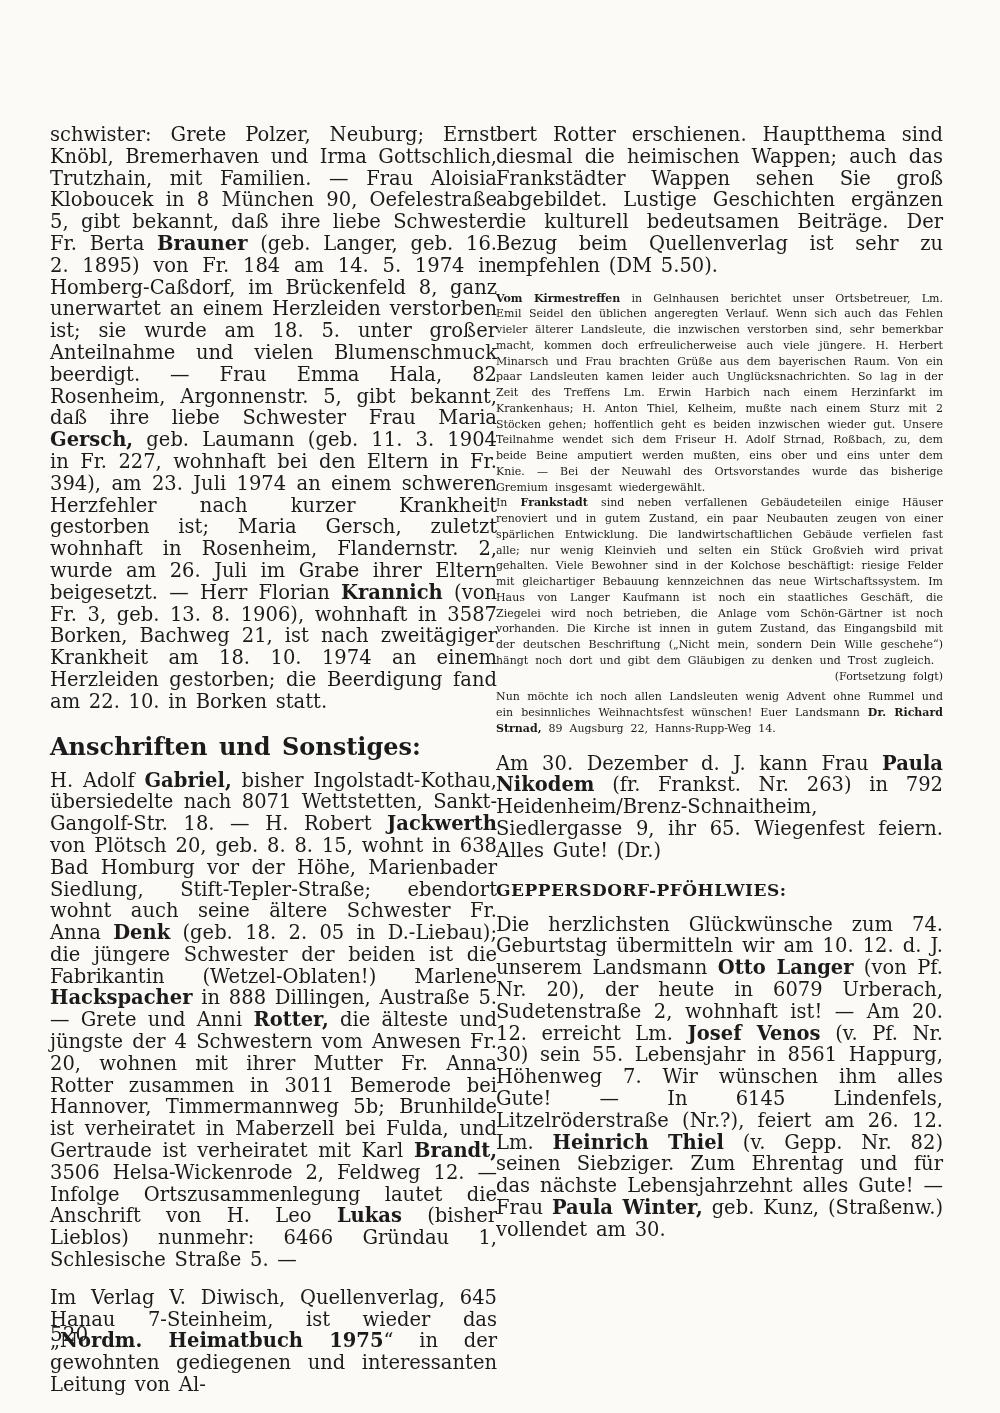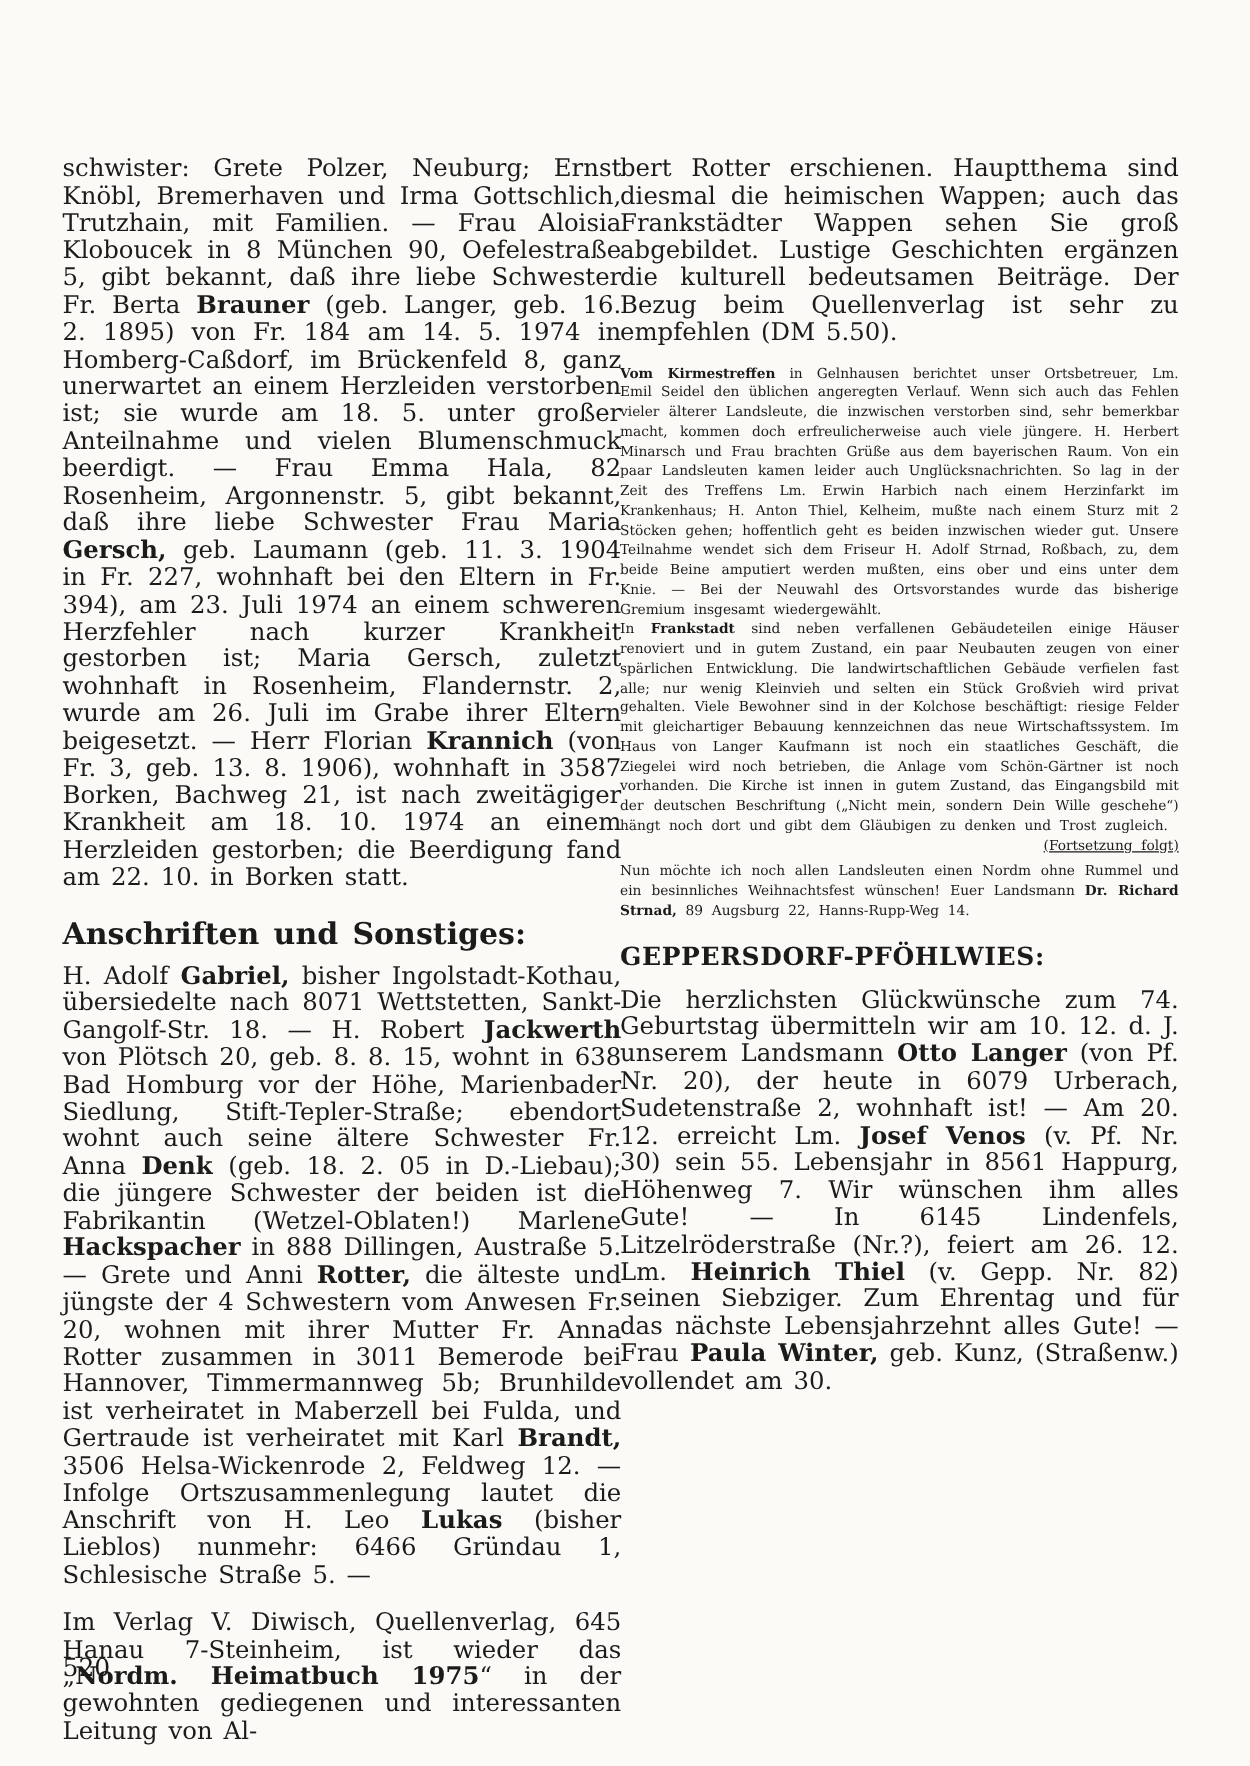--- a/index.html
+++ b/index.html
@@ -36,32 +36,32 @@
     word-spacing: 2.5px;
   }
   .heading {
     font-size: 24px;
     line-height: 23px;
     font-weight: 700;
     text-align: left;
     word-spacing: 3px;
   }
   .heading-caps {
-    font-size: 20px;
+    font-size: 17px;
     line-height: 24px;
     font-weight: 700;
     text-align: left;
     letter-spacing: 0.5px;
   }
   .small {
     font-size: 11px;
     line-height: 15.75px;
     word-spacing: 3.5px;
   }
-  .right { text-align: right; text-decoration: underline; }
+  .right { text-align: right; }
 
   .mt0  { margin-top: 0; }
   .mt5  { margin-top: 5px; }
   .mt12 { margin-top: 12px; }
   .mt14 { margin-top: 14px; }
   .mt16 { margin-top: 16px; }
   .mt22 { margin-top: 22px; }
 
   .b { font-weight: 700; }
 
@@ -82,19 +82,20 @@
       <div class="block heading mt22"><span class="b">Anschriften und Sonstiges:</span></div>
       <div class="block para mt12"><span>H. Adolf </span><span class="b">Gabriel,</span><span> bisher Ingolstadt-Kothau, übersiedelte nach 8071 Wettstetten, Sankt-Gangolf-Str. 18. — H. Robert </span><span class="b">Jackwerth</span><span> von Plötsch 20, geb. 8. 8. 15, wohnt in 638 Bad Homburg vor der Höhe, Marienbader Siedlung, Stift-Tepler-Straße; ebendort wohnt auch seine ältere Schwester Fr. Anna </span><span class="b">Denk</span><span> (geb. 18. 2. 05 in D.-Liebau); die jüngere Schwester der beiden ist die Fabrikantin (Wetzel-Oblaten!) Marlene </span><span class="b">Hackspacher</span><span> in 888 Dillingen, Austraße 5. — Grete und Anni </span><span class="b">Rotter,</span><span> die älteste und jüngste der 4 Schwestern vom Anwesen Fr. 20, wohnen mit ihrer Mutter Fr. Anna Rotter zusammen in 3011 Bemerode bei Hannover, Timmermannweg 5b; Brunhilde ist verheiratet in Maberzell bei Fulda, und Gertraude ist verheiratet mit Karl </span><span class="b">Brandt,</span><span> 3506 Helsa-Wickenrode 2, Feldweg 12. — Infolge Ortszusammenlegung lautet die Anschrift von H. Leo </span><span class="b">Lukas</span><span> (bisher Lieblos) nunmehr: 6466 Gründau 1, Schlesische Straße 5. —</span></div>
       <div class="block para mt16"><span>Im Verlag V. Diwisch, Quellenverlag, 645 Hanau 7-Steinheim, ist wieder das „</span><span class="b">Nordm. Heimatbuch 1975</span><span>“ in der gewohnten gediegenen und interessanten Leitung von Al-</span></div>
     </div>
 
   <div class="col col-right">
       <div class="block para mt0"><span>bert Rotter erschienen. Hauptthema sind diesmal die heimischen Wappen; auch das Frankstädter Wappen sehen Sie groß abgebildet. Lustige Geschichten ergänzen die kulturell bedeutsamen Beiträge. Der Bezug beim Quellenverlag ist sehr zu empfehlen (DM 5.50).</span></div>
       <div class="block small mt14"><span class="b">Vom Kirmestreffen</span><span> in Gelnhausen berichtet unser Ortsbetreuer, Lm. Emil Seidel den üblichen angeregten Verlauf. Wenn sich auch das Fehlen vieler älterer Landsleute, die inzwischen verstorben sind, sehr bemerkbar macht, kommen doch erfreulicherweise auch viele jüngere. H. Herbert Minarsch und Frau brachten Grüße aus dem bayerischen Raum. Von ein paar Landsleuten kamen leider auch Unglücksnachrichten. So lag in der Zeit des Treffens Lm. Erwin Harbich nach einem Herzinfarkt im Krankenhaus; H. Anton Thiel, Kelheim, mußte nach einem Sturz mit 2 Stöcken gehen; hoffentlich geht es beiden inzwischen wieder gut. Unsere Teilnahme wendet sich dem Friseur H. Adolf Strnad, Roßbach, zu, dem beide Beine amputiert werden mußten, eins ober und eins unter dem Knie. — Bei der Neuwahl des Ortsvorstandes wurde das bisherige Gremium insgesamt wiedergewählt.</span></div>
       <div class="block small mt0"><span>In </span><span class="b">Frankstadt</span><span> sind neben verfallenen Gebäudeteilen einige Häuser renoviert und in gutem Zustand, ein paar Neubauten zeugen von einer spärlichen Entwicklung. Die landwirtschaftlichen Gebäude verfielen fast alle; nur wenig Kleinvieh und selten ein Stück Großvieh wird privat gehalten. Viele Bewohner sind in der Kolchose beschäftigt: riesige Felder mit gleichartiger Bebauung kennzeichnen das neue Wirtschaftssystem. Im Haus von Langer Kaufmann ist noch ein staatliches Geschäft, die Ziegelei wird noch betrieben, die Anlage vom Schön-Gärtner ist noch vorhanden. Die Kirche ist innen in gutem Zustand, das Eingangsbild mit der deutschen Beschriftung („Nicht mein, sondern Dein Wille geschehe“) hängt noch dort und gibt dem Gläubigen zu denken und Trost zugleich.</span></div>
       <div class="block small right mt0"><span>(Fortsetzung folgt)</span></div>
-      <div class="block small mt5"><span>Nun möchte ich noch allen Landsleuten einen Nordm ohne Rummel und ein besinnliches Weihnachtsfest wünschen! Euer Landsmann </span><span class="b">Dr. Richard Strnad,</span><span> 89 Augsburg 22, Hanns-Rupp-Weg 14.</span></div>
+      <div class="block small mt5"><span>Nun möchte ich noch allen Landsleuten wenig Advent ohne Rummel und ein besinnliches Weihnachtsfest wünschen! Euer Landsmann </span><span class="b">Dr. Richard Strnad,</span><span> 89 Augsburg 22, Hanns-Rupp-Weg 14.</span></div>
+      <div class="block para mt16"><span>Am 30. Dezember d. J. kann Frau </span><span class="b">Paula Nikodem</span><span> (fr. Frankst. Nr. 263) in 792 Heidenheim/Brenz-Schnaitheim, Siedlergasse 9, ihr 65. Wiegenfest feiern. Alles Gute! (Dr.)</span></div>
       <div class="block heading-caps mt16"><span class="b">GEPPERSDORF-PFÖHLWIES:</span></div>
       <div class="block para mt12"><span>Die herzlichsten Glückwünsche zum 74. Geburtstag übermitteln wir am 10. 12. d. J. unserem Landsmann </span><span class="b">Otto Langer</span><span> (von Pf. Nr. 20), der heute in 6079 Urberach, Sudetenstraße 2, wohnhaft ist! — Am 20. 12. erreicht Lm. </span><span class="b">Josef Venos</span><span> (v. Pf. Nr. 30) sein 55. Lebensjahr in 8561 Happurg, Höhenweg 7. Wir wünschen ihm alles Gute! — In 6145 Lindenfels, Litzelröderstraße (Nr.?), feiert am 26. 12. Lm. </span><span class="b">Heinrich Thiel</span><span> (v. Gepp. Nr. 82) seinen Siebziger. Zum Ehrentag und für das nächste Lebensjahrzehnt alles Gute! — Frau </span><span class="b">Paula Winter,</span><span> geb. Kunz, (Straßenw.) vollendet am 30.</span></div>
     </div>
 
   <div class="page-number">520</div>
 </div>
 
 </body></html>

